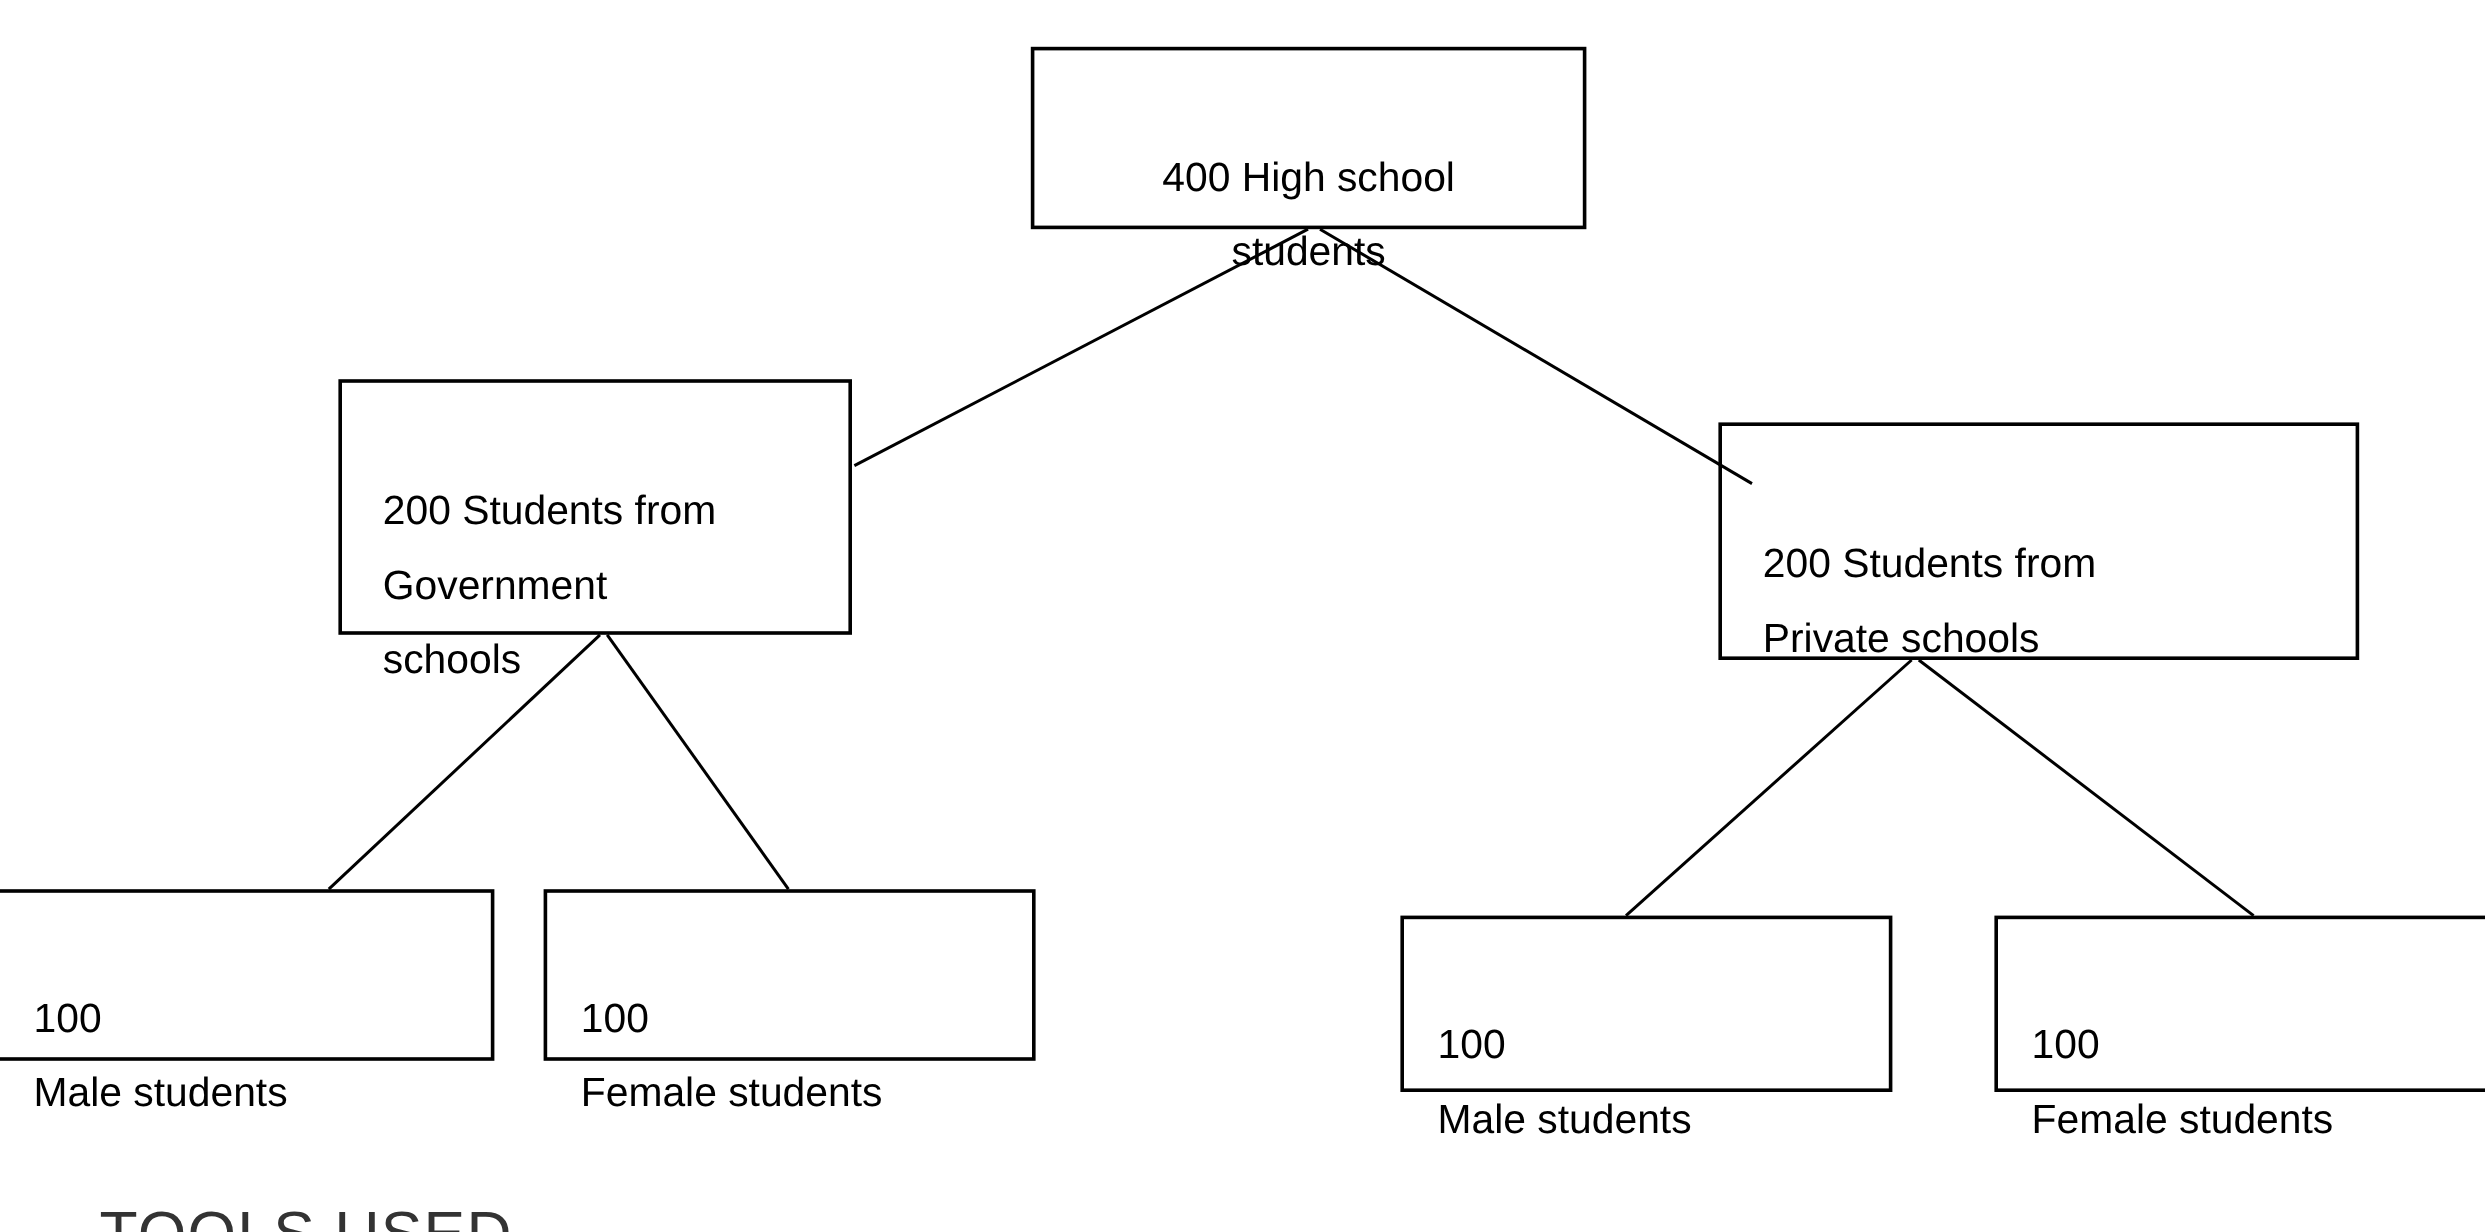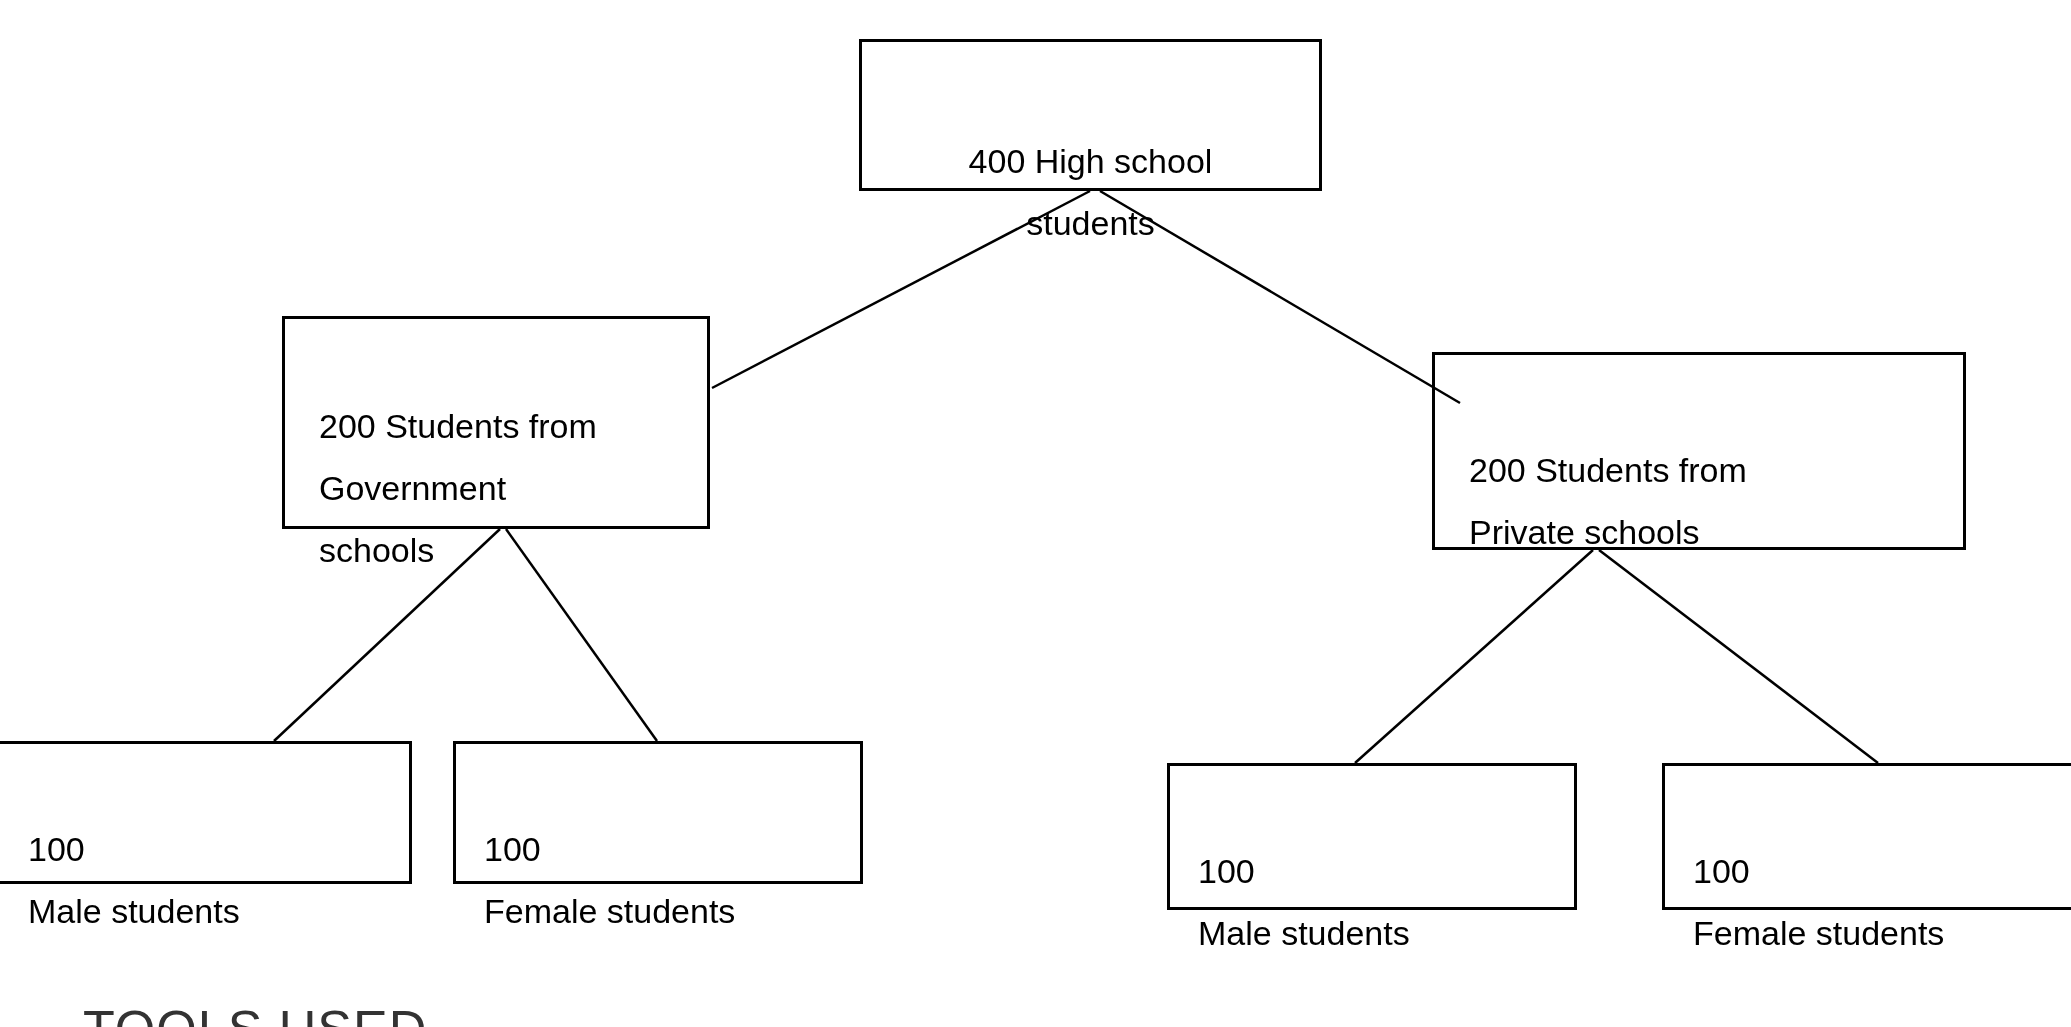--- a/index.html
+++ b/index.html
@@ -25,21 +25,21 @@
   .node {
     position: absolute;
     border: 3px solid #000000;
     background: transparent;
     font-size: 34px;
     line-height: 62px;
     white-space: pre-line;
   }
   .node-root {
     left: 859px; top: 39px; width: 463px; height: 152px;
-    text-align: center; padding-top: 26px;
+    text-align: center; padding-top: 13px;
   }
   .node-government {
     left: 282px; top: 316px; width: 428px; height: 213px;
     padding: 14px 10px 0 34px;
   }
   .node-private {
     left: 1432px; top: 352px; width: 534px; height: 198px;
     padding: 22px 10px 0 34px;
   }
   .node-gov-male {

